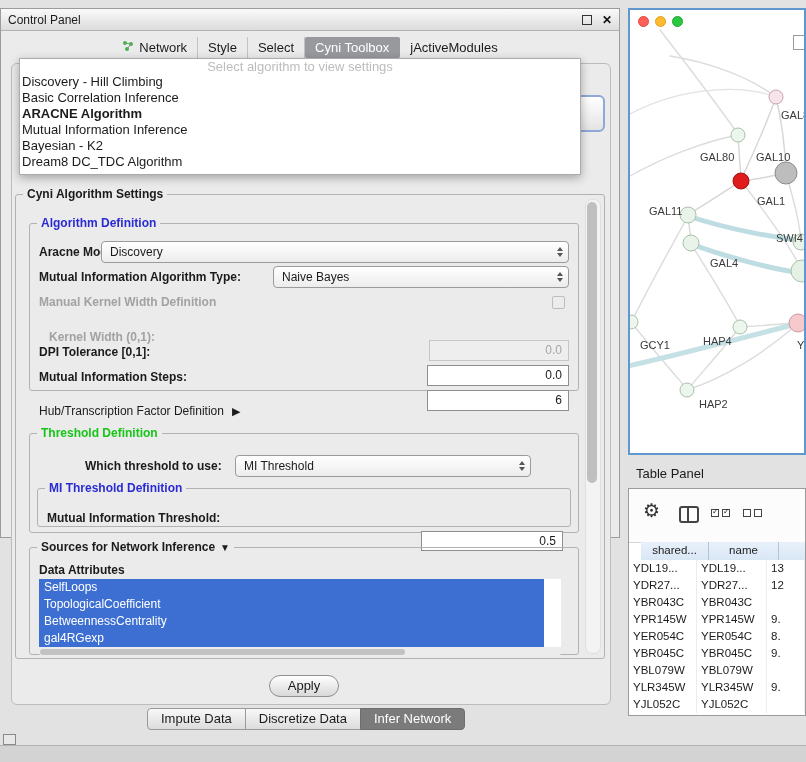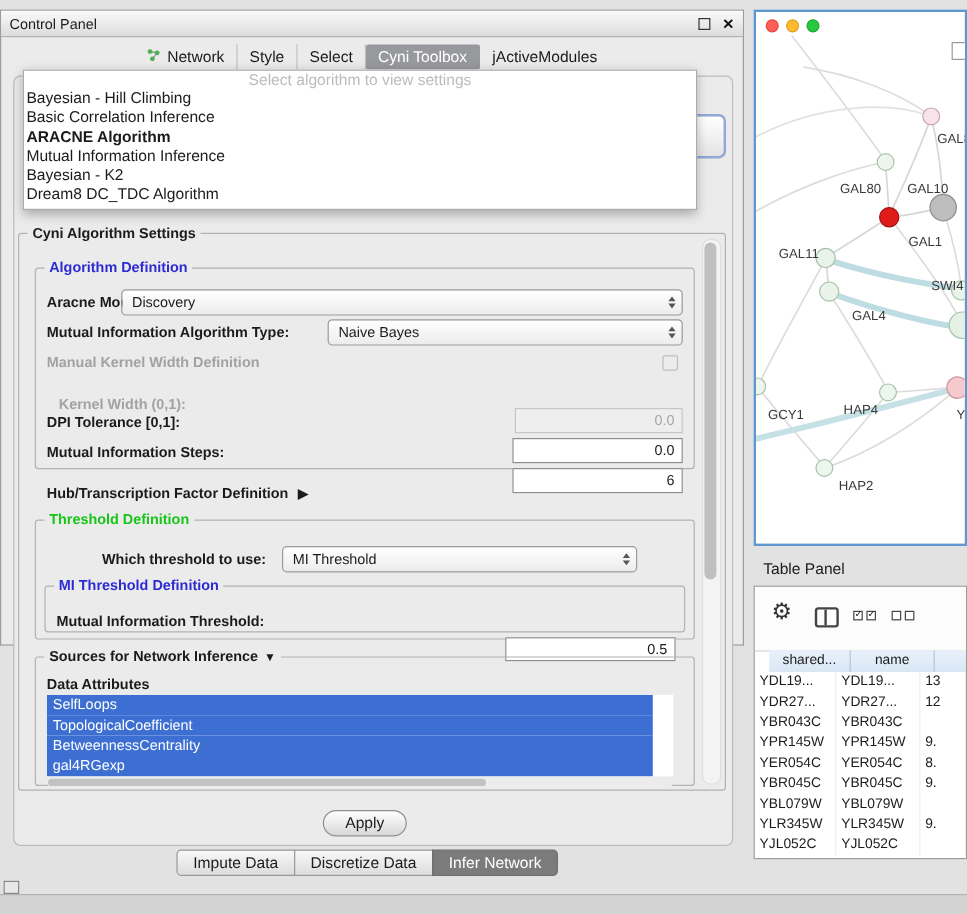--- a/index.html
+++ b/index.html
@@ -42,21 +42,21 @@
   .lbl{position:absolute;height:20px;line-height:20px;font-weight:bold;white-space:nowrap;}
   .lbl.dis{color:#a2a2a2;}
   .combo{position:absolute;height:22px;box-sizing:border-box;background:linear-gradient(#ffffff,#ececec);border:1px solid #9b9b9b;border-radius:4px;display:flex;align-items:center;padding:0 20px 0 8px;font-size:12px;}
   .combo .arrows{position:absolute;right:5px;top:0;bottom:0;display:flex;flex-direction:column;justify-content:center;gap:2px;}
   .combo .arrows i{display:block;width:0;height:0;border-left:3.5px solid transparent;border-right:3.5px solid transparent;}
   .combo .arrows .up{border-bottom:4px solid #555;}
   .combo .arrows .dn{border-top:4px solid #555;}
   .field{position:absolute;height:21px;box-sizing:border-box;background:#fff;border:1px solid #8e8e8e;text-align:right;padding:0 6px;line-height:19px;font-size:12px;margin-top:24px;}
   .field.dis{background:#eeeeee;border-color:#c6c6c6;color:#a6a6a6;}
   .checkbox{position:absolute;width:13px;height:13px;box-sizing:border-box;background:#ececec;border:1px solid #bdbdbd;border-radius:2px;}
-  .hub-row{position:absolute;left:38px;top:392px;height:20px;line-height:20px;font-weight:bold;}
+  .hub-row{position:absolute;left:38px;top:392px;height:20px;line-height:20px;font-weight:normal;}
   .hub-arrow{display:inline-block;margin-left:8px;font-size:11px;}
   .caret{margin-left:5px;font-size:10px;}
 
   .attr-sub{position:absolute;left:38px;top:552px;font-weight:bold;height:18px;line-height:18px;}
   .attr-list{position:absolute;left:38px;top:570px;width:522px;height:68px;background:#fff;overflow:hidden;}
   .attr-item{height:17px;line-height:17px;background:#3d6fd2;color:#fff;width:505px;padding-left:5px;box-sizing:border-box;white-space:nowrap;}
   .hscrollbar{position:absolute;left:38px;top:639px;width:522px;height:8px;background:#ececec;border-radius:4px;}
   .hthumb{position:absolute;left:1px;top:1px;width:70%;height:6px;background:#c2c2c2;border-radius:3px;}
 
   .apply-btn{position:absolute;left:268px;top:666px;width:70px;height:22px;border:1px solid #8f8f8f;border-radius:11px;background:linear-gradient(#ffffff,#d8d8d8);font-size:13px;text-align:center;line-height:20px;box-sizing:border-box;}
@@ -140,21 +140,21 @@
       </span>
   </div>
 
   <div class="content-box"></div>
 
   <div class="combo-fragment"></div>
 
   <div class="algo-popup">
     <div class="algo-placeholder">Select algorithm to view settings</div>
     <div>
-        <div class="algo-item">Bayesian - Hill Climbing</div>
+        <div class="algo-item">Discovery - Hill Climbing</div>
         <div class="algo-item">Basic Correlation Inference</div>
         <div class="algo-item selected">ARACNE Algorithm</div>
         <div class="algo-item">Mutual Information Inference</div>
         <div class="algo-item">Bayesian - K2</div>
         <div class="algo-item">Dream8 DC_TDC Algorithm</div>
       </div>
   </div>
 
   <div class="group cyni-group">
     <span class="gtitle">Cyni Algorithm Settings</span>

